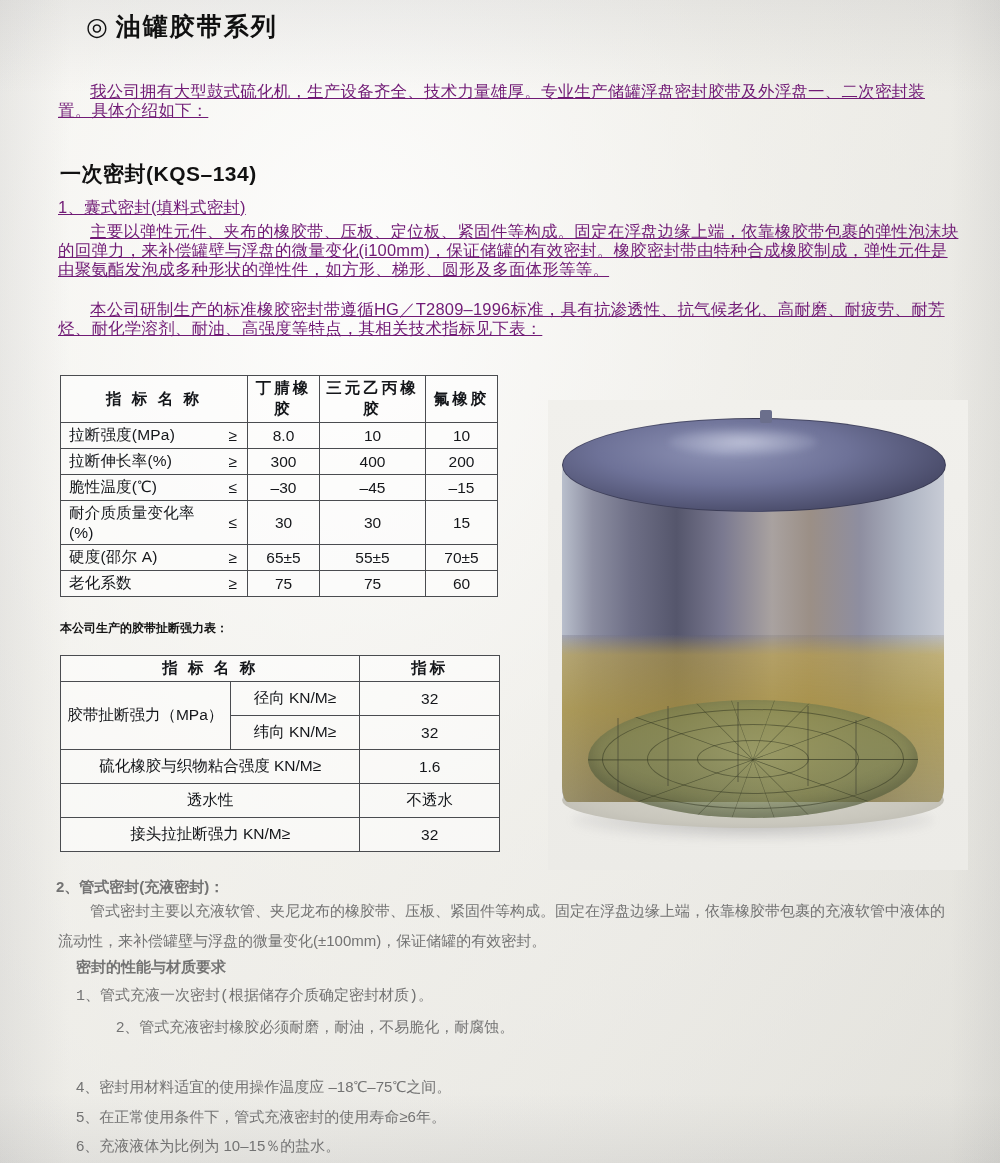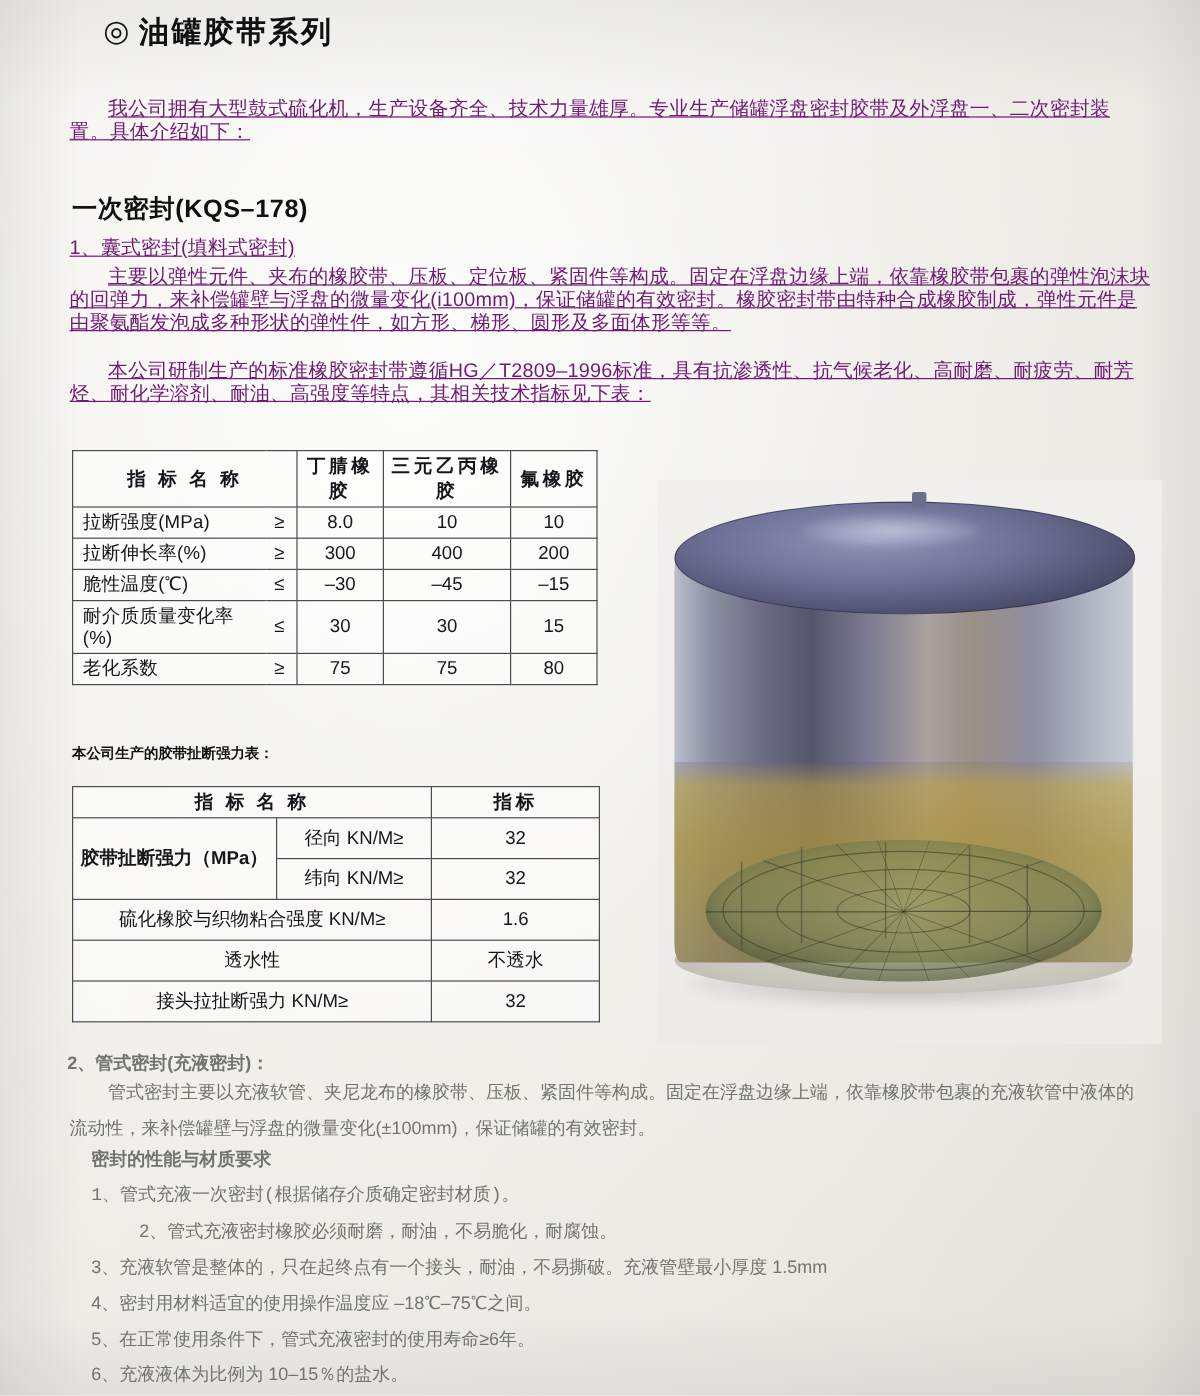--- a/index.html
+++ b/index.html
@@ -159,21 +159,20 @@
   }
   #table-two th {
     font-weight: bold;
     letter-spacing: 3px;
   }
   #table-two td {
     height: 34px;
   }
   #table-two td.left {
     text-align: center;
-    font-weight: bold;
   }
 
   
   .low {
     position: absolute;
     font-size: 15px;
     line-height: 30px;
     color: #737373;
   }
   .lt-2 { left: 56px; top: 872px; width: 900px; font-weight: bold; }
@@ -325,21 +324,21 @@
 
 <div class="content">
 
   <div class="title-row">
     <span class="title-bullet">◎</span>
     <span class="title-text">油罐胶带系列</span>
   </div>
 
   <div class="p intro">我公司拥有大型鼓式硫化机，生产设备齐全、技术力量雄厚。专业生产储罐浮盘密封胶带及外浮盘一、二次密封装置。具体介绍如下：</div>
 
-  <div class="sec-title">一次密封(KQS–178)</div>
+  <div class="sec-title">一次密封(KQS–134)</div>
   <div class="p item1">1、囊式密封(填料式密封)</div>
   <div class="p para1">主要以弹性元件、夹布的橡胶带、压板、定位板、紧固件等构成。固定在浮盘边缘上端，依靠橡胶带包裹的弹性泡沫块的回弹力，来补偿罐壁与浮盘的微量变化(i100mm)，保证储罐的有效密封。橡胶密封带由特种合成橡胶制成，弹性元件是由聚氨酯发泡成多种形状的弹性件，如方形、梯形、圆形及多面体形等等。</div>
   <div class="p para2">本公司研制生产的标准橡胶密封带遵循HG／T2809–1996标准，具有抗渗透性、抗气候老化、高耐磨、耐疲劳、耐芳烃、耐化学溶剂、耐油、高强度等特点，其相关技术指标见下表：</div>
 
   <table id="table-one">
     <thead>
       <tr>
         <th colspan="2" style="width:232px">指 标 名 称</th>
         <th style="width:72px">丁腈橡胶</th>
         <th style="width:106px">三元乙丙橡胶</th>
@@ -369,25 +368,32 @@
         <td>–15</td>
       </tr>
       <tr>
         <td class="label labelcell">耐介质质量变化率(%)</td>
         <td class="op">≤</td>
         <td>30</td>
         <td>30</td>
         <td>15</td>
       </tr>
       <tr>
+        <td class="label labelcell">硬度(邵尔 A)</td>
+        <td class="op">≥</td>
+        <td>65±5</td>
+        <td>55±5</td>
+        <td>70±5</td>
+      </tr>
+      <tr>
         <td class="label labelcell">老化系数</td>
         <td class="op">≥</td>
         <td>75</td>
         <td>75</td>
-        <td>80</td>
+        <td>60</td>
       </tr>
     </tbody>
   </table>
 
   <div class="tablelead">本公司生产的胶带扯断强力表：</div>
   <table id="table-two">
     <thead>
       <tr>
         <th colspan="2" style="width:300px">指 标 名 称</th>
         <th style="width:140px">指标</th>
@@ -455,18 +461,17 @@
         <line x1="268" y1="20" x2="268" y2="94"></line>
       </g>
     </svg>
   </div>
 
   <div class="low lt-2">2、管式密封(充液密封)：</div>
   <div class="low lp-2">管式密封主要以充液软管、夹尼龙布的橡胶带、压板、紧固件等构成。固定在浮盘边缘上端，依靠橡胶带包裹的充液软管中液体的流动性，来补偿罐壁与浮盘的微量变化(±100mm)，保证储罐的有效密封。</div>
   <div class="low lt-3">密封的性能与材质要求</div>
   <div class="low ln ln1">1、管式充液一次密封(根据储存介质确定密封材质)。</div>
   <div class="low ln ln2">2、管式充液密封橡胶必须耐磨，耐油，不易脆化，耐腐蚀。</div>
-  <div class="low ln ln3">3、充液软管是整体的，只在起终点有一个接头，耐油，不易撕破。充液管壁最小厚度 1.5mm</div>
   <div class="low ln ln4">4、密封用材料适宜的使用操作温度应 –18℃–75℃之间。</div>
   <div class="low ln ln5">5、在正常使用条件下，管式充液密封的使用寿命≥6年。</div>
   <div class="low ln ln6">6、充液液体为比例为 10–15％的盐水。</div>
 
 </div>
 
 </body></html>

